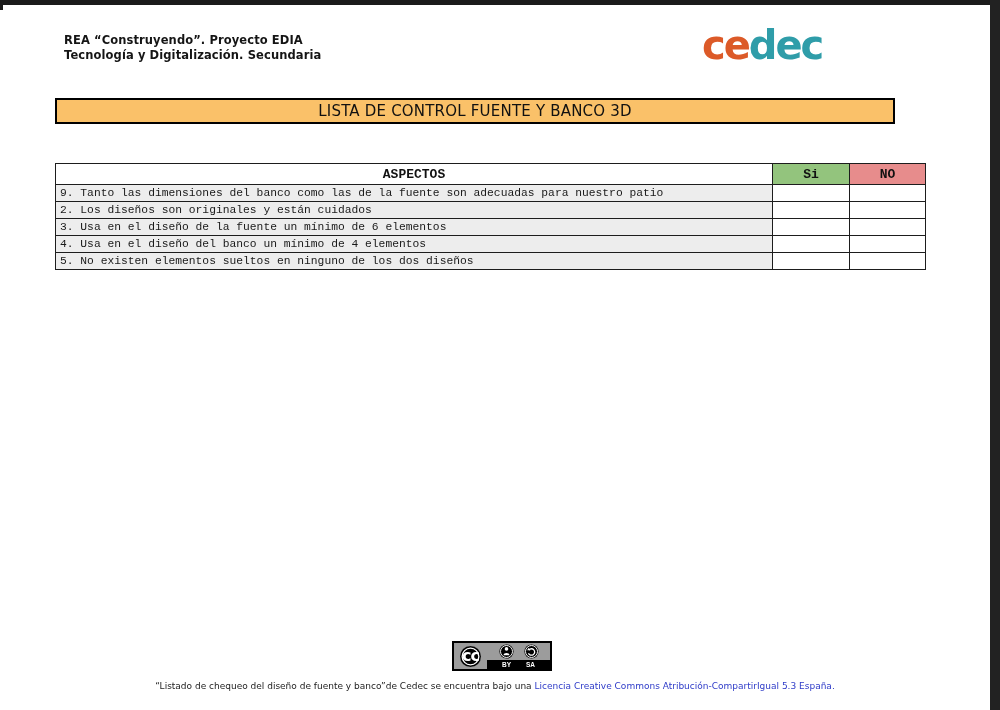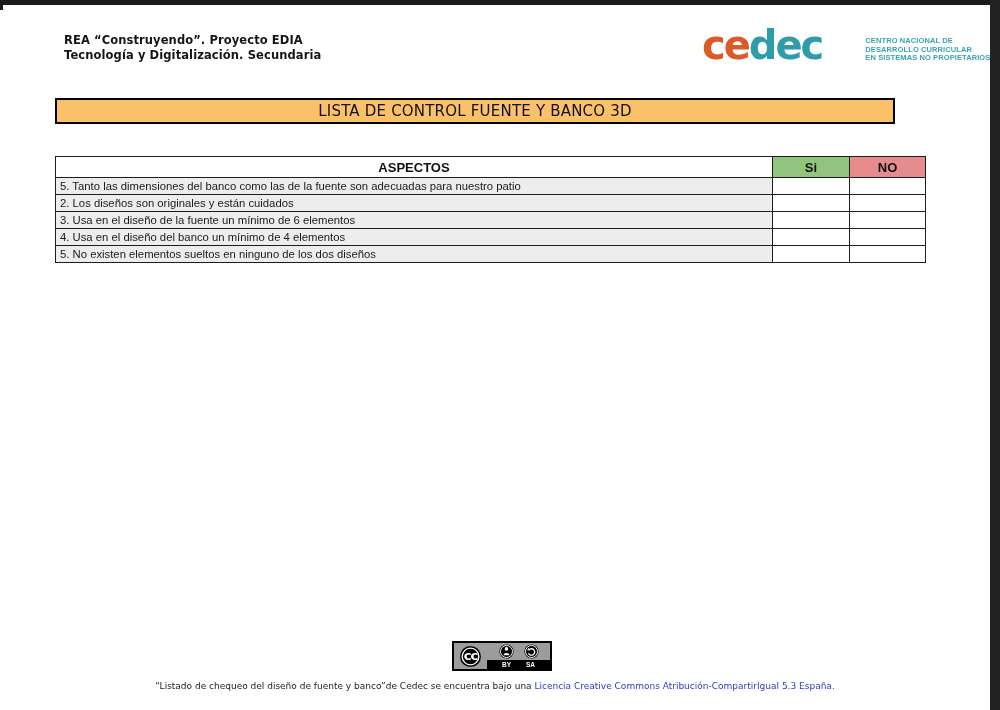--- a/index.html
+++ b/index.html
@@ -58,25 +58,25 @@
     width: 840px; height: 26px;
     background: #FAC169;
     border: 2px solid #000000;
     box-sizing: border-box;
     display: flex; align-items: center; justify-content: center;
     font-size: 15px; font-weight: normal; color: #111111;
     letter-spacing: 0.2px;
   }
   
   .checklist {
-    position: absolute; left: 55px; top: 156px;
+    position: absolute; left: 55px; top: 163px;
     width: 870px;
     border-collapse: collapse;
     table-layout: fixed;
-    font-family: Liberation Sans, sans-serif;
+    font-family: Liberation Mono, monospace;
   }
   .checklist col.col-aspect { width: 717px; }
   .checklist col.col-si { width: 77px; }
   .checklist col.col-no { width: 76px; }
   .checklist th, .checklist td {
     border: 1.6px solid #1d1d1d;
     box-sizing: border-box;
     padding: 0;
   }
   .checklist th {
@@ -107,21 +107,21 @@
   .cc-left {
     width: 33px; display: flex; align-items: center; justify-content: center;
   }
   .cc-disc {
     width: 21px; height: 21px; border-radius: 50%;
     background: #000000;
     display: flex; align-items: center; justify-content: center;
     box-shadow: inset 0 0 0 1.5px #000, inset 0 0 0 2.8px #fff;
   }
   .cc-disc span {
-    color: #ffffff; font-weight: bold; font-size: 13px; line-height: 10px;
+    color: #ffffff; font-weight: bold; font-size: 16px; line-height: 10px;
     letter-spacing: -1px;
   }
   .cc-right { flex: 1; display: flex; flex-direction: column; }
   .cc-icons {
     flex: 1; display: flex; align-items: center; justify-content: center;
     gap: 10px;
   }
   .cc-icons svg { display: block; }
   .cc-strip {
     height: 9px; background: #000000;
@@ -145,25 +145,20 @@
   <div class="edge-left-notch"></div>
   <div class="edge-right"></div>
 
   <div class="header-block">
     <div>REA  “Construyendo”. Proyecto EDIA</div>
     <div>Tecnología y Digitalización. Secundaria</div>
   </div>
 
   <div class="logo-block">
     <div class="logo-word"><span class="logo-ce">ce</span><span class="logo-dec">dec</span></div>
-    <div class="logo-tagline">
-      <div>CENTRO NACIONAL DE</div>
-      <div>DESARROLLO CURRICULAR</div>
-      <div>EN SISTEMAS NO PROPIETARIOS</div>
-    </div>
   </div>
 
   <div class="title-banner">
     <span>LISTA DE CONTROL FUENTE Y BANCO 3D</span>
   </div>
 
   <table class="checklist">
     <colgroup>
         <col class="col-aspect">
         <col class="col-si">
@@ -171,21 +166,21 @@
       </colgroup>
     <thead>
       <tr>
         <th class="th-aspectos">ASPECTOS</th>
         <th class="th-si">Si</th>
         <th class="th-no">NO</th>
       </tr>
     </thead>
     <tbody>
       <tr>
-        <td class="cell-aspect">5. Tanto las dimensiones del banco como las de la fuente son adecuadas para nuestro patio</td>
+        <td class="cell-aspect">9. Tanto las dimensiones del banco como las de la fuente son adecuadas para nuestro patio</td>
         <td class="cell-check"></td>
         <td class="cell-check"></td>
       </tr>
       <tr>
         <td class="cell-aspect">2. Los diseños son originales y están cuidados</td>
         <td class="cell-check"></td>
         <td class="cell-check"></td>
       </tr>
       <tr>
         <td class="cell-aspect">3. Usa en el diseño de la fuente un mínimo de 6 elementos</td>

